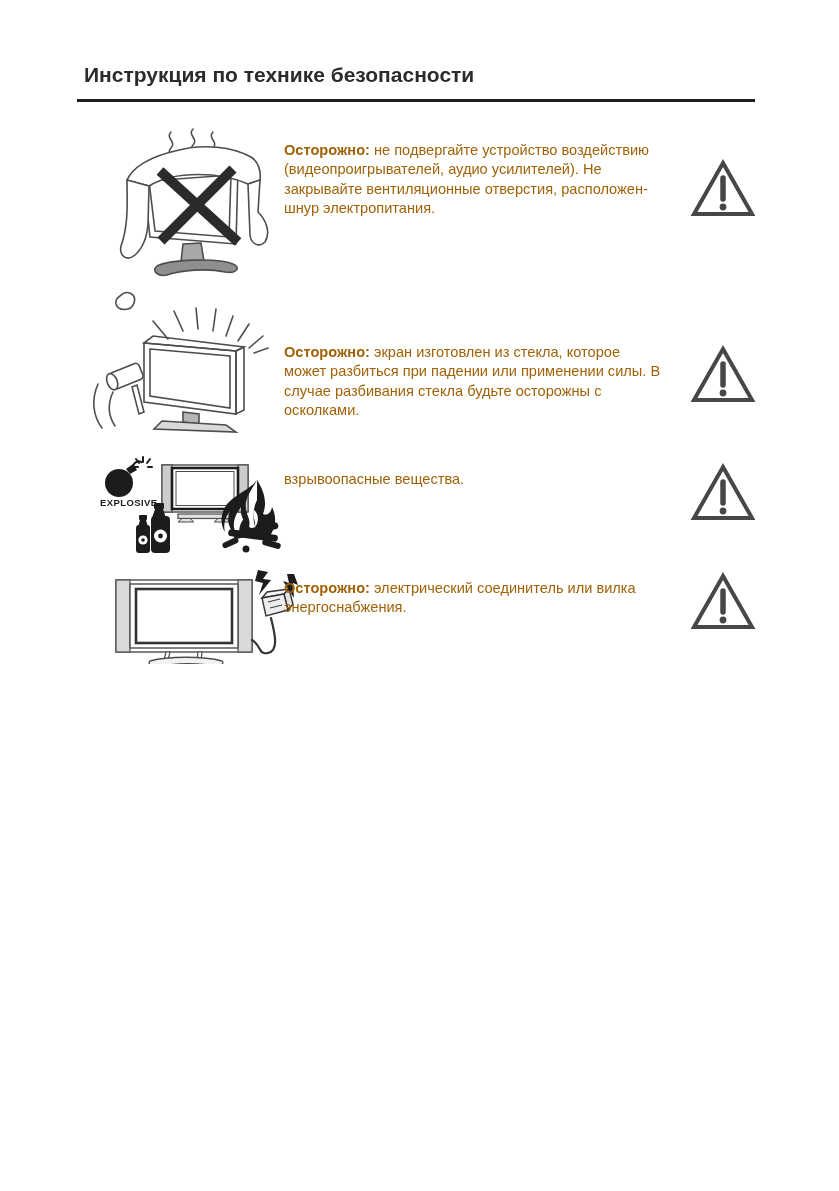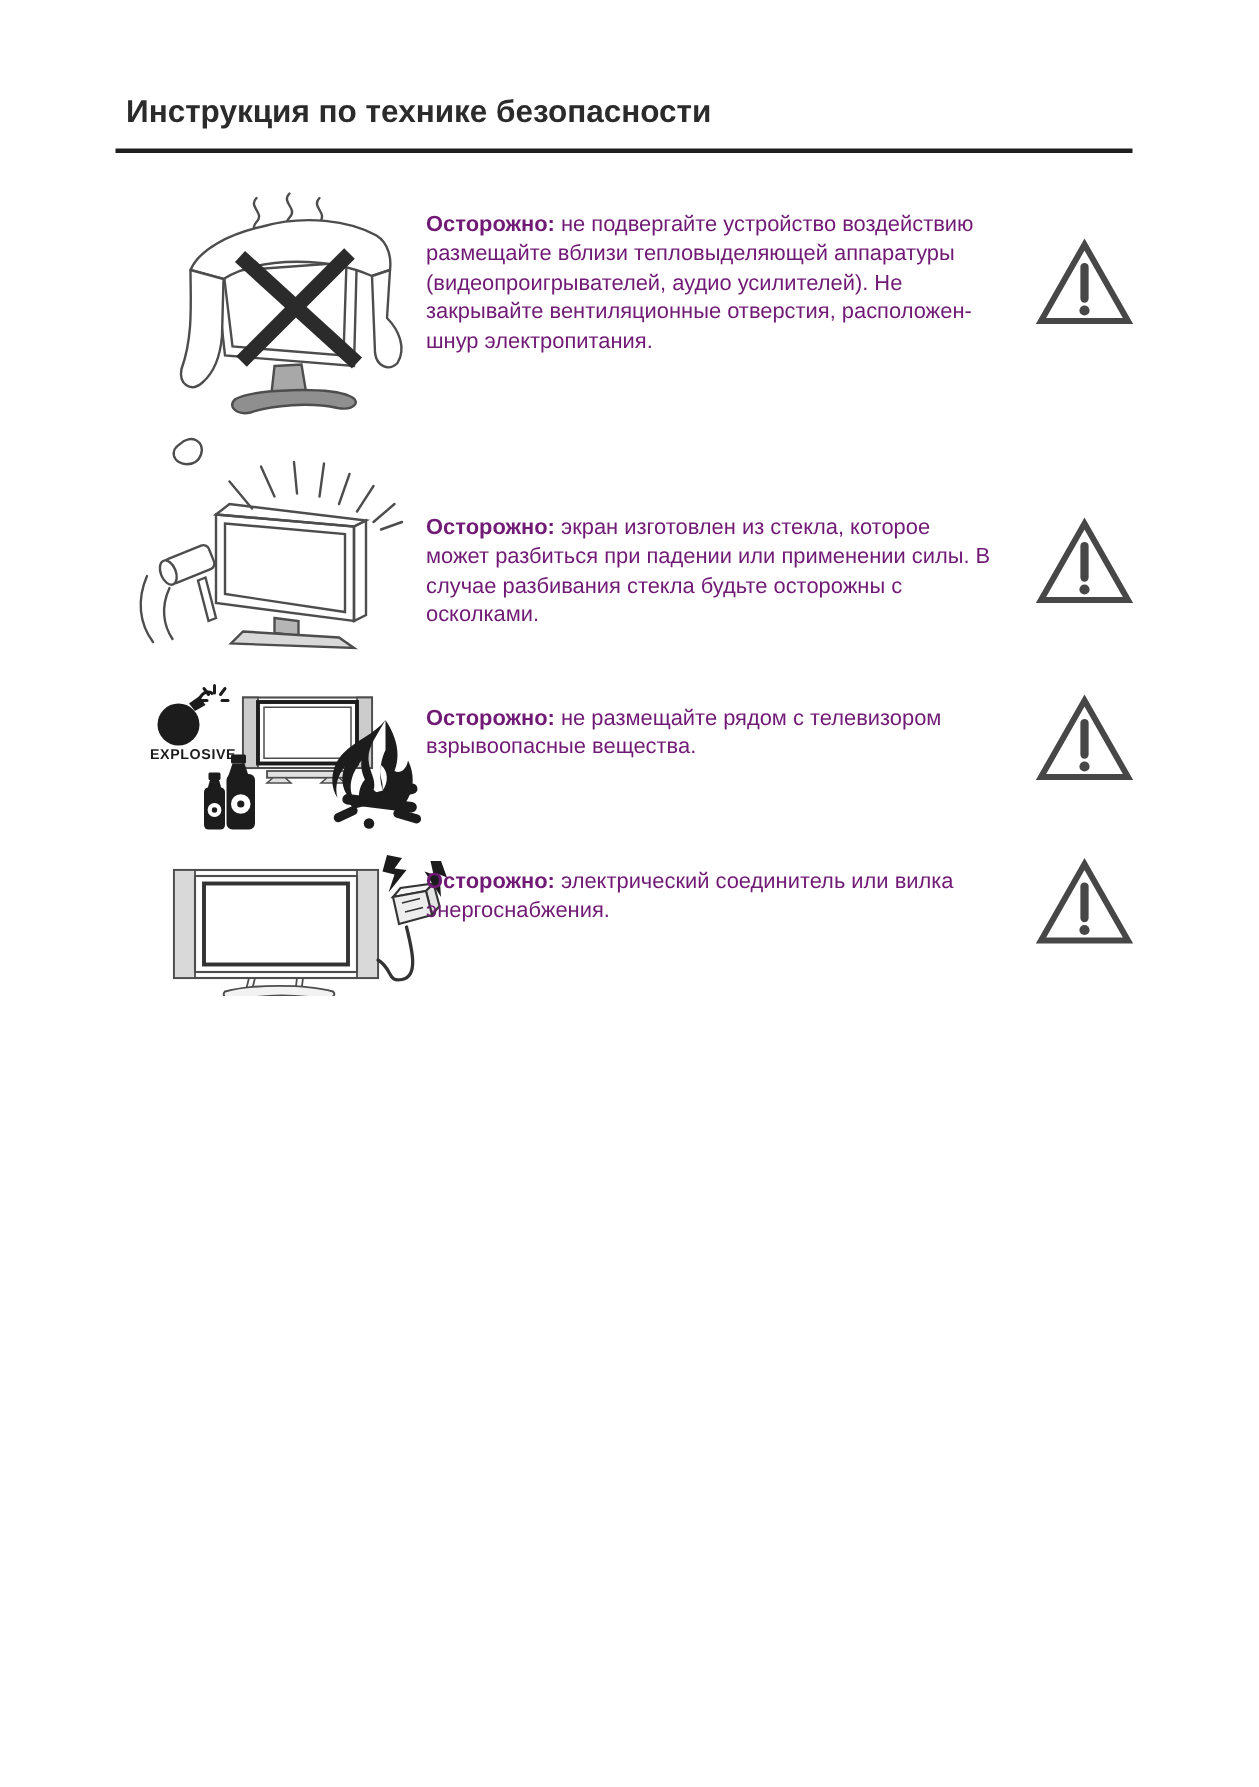--- a/index.html
+++ b/index.html
@@ -1,21 +1,21 @@
 <!DOCTYPE html>
 <html><head>
 <meta charset="utf-8">
 <style>
   html,body{margin:0;padding:0;background:#fff;}
   .page{position:relative;width:839px;height:837px;background:#ffffff;
         font-family:"Liberation Sans",sans-serif;overflow:hidden;}
   .title{position:absolute;left:84px;top:63px;margin:0;font-size:21px;
          font-weight:bold;color:#2b2b2b;}
   .rule{position:absolute;left:77px;top:99px;width:678px;height:3px;background:#1f1f1f;}
-  .text{position:absolute;left:284px;color:#701a75;font-size:14.6px;
+  .text{position:absolute;left:284px;color:#a16207;font-size:14.6px;
         line-height:19.4px;white-space:nowrap;}
   .text b{font-weight:bold;}
   .t1{top:141px}.t2{top:343px}.t3{top:470px}.t4{top:579px}
   .illus{position:absolute;margin-left:18px;}
   .i1{left:85px;top:124px}.i2{left:68px;top:286px}.i3{left:82px;top:456px}.i4{left:92px;top:568px}
   .tri{position:absolute;left:690px;width:66px;height:62px;}
   .tr1{top:158px}.tr2{top:344px}.tr3{top:462px}.tr4{top:571px}
   .pagenum{position:absolute;left:0;right:0;top:1126px;text-align:center;
            font-size:16px;font-weight:bold;color:#2b2b2b;}
   .line{white-space:nowrap;}
@@ -55,21 +55,20 @@
           <path d="M130 45 L58 117"></path>
         </g>
       </svg>
     </div>
     <div class="text t1">
       <div class="line">
         <b>Осторожно:</b>
         <span>не подвергайте устройство воздействию</span>
       </div>
       <div>
-          <div class="line">размещайте вблизи тепловыделяющей аппаратуры</div>
           <div class="line">(видеопроигрывателей, аудио усилителей). Не</div>
           <div class="line">закрывайте вентиляционные отверстия, расположен-</div>
           <div class="line">шнур электропитания.</div>
         </div>
     </div>
     <div class="tri tr1">
       <svg width="66" height="62" viewBox="0 0 66 62">
         <path d="M33 5 L62 56 L4 56 Z" fill="#ffffff" stroke="#474747" stroke-width="4" stroke-linejoin="miter"></path>
         <path d="M33 20 L33 41" stroke="#474747" stroke-width="5.5" stroke-linecap="round"></path>
         <circle cx="33" cy="49" r="3.4" fill="#474747"></circle>
@@ -185,24 +184,20 @@
           <path d="M154 54 C152 61 156 65 155 71 C159 66 159 58 154 54 Z" fill="#ffffff"></path>
           <rect x="128" y="76" width="50" height="7" rx="3.5" fill="#1c1c1c" transform="rotate(7 153 80)"></rect>
           <rect x="133" y="71" width="46" height="7" rx="3.5" fill="#1c1c1c" transform="rotate(-14 156 75)"></rect>
           <rect x="122" y="84" width="17" height="6" rx="3" fill="#1c1c1c" transform="rotate(-25 130 87)"></rect>
           <rect x="162" y="85" width="19" height="6" rx="3" fill="#1c1c1c" transform="rotate(16 171 88)"></rect>
           <circle cx="146" cy="93" r="3.5" fill="#1c1c1c"></circle>
         </g>
       </svg>
     </div>
     <div class="text t3">
-      <div class="line">
-        <b>Осторожно:</b>
-        <span>не размещайте рядом с телевизором</span>
-      </div>
       <div>
           <div class="line">взрывоопасные вещества.</div>
         </div>
     </div>
     <div class="tri tr3">
       <svg width="66" height="62" viewBox="0 0 66 62">
         <path d="M33 5 L62 56 L4 56 Z" fill="#ffffff" stroke="#474747" stroke-width="4" stroke-linejoin="miter"></path>
         <path d="M33 20 L33 41" stroke="#474747" stroke-width="5.5" stroke-linecap="round"></path>
         <circle cx="33" cy="49" r="3.4" fill="#474747"></circle>
       </svg>

